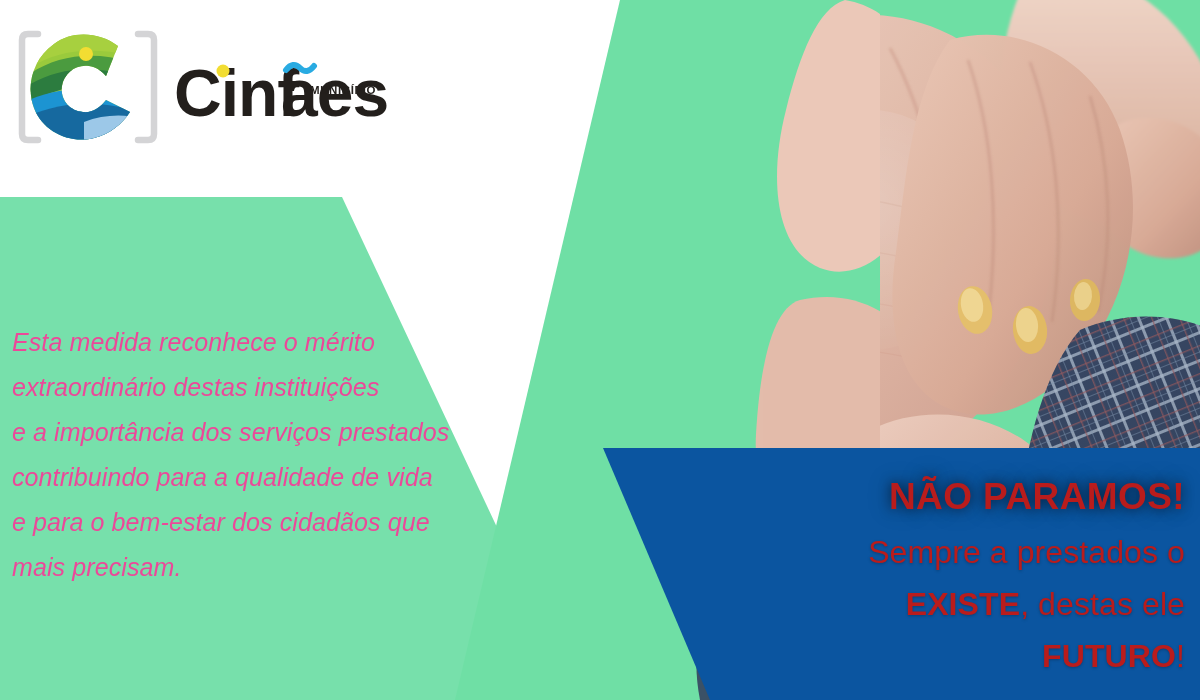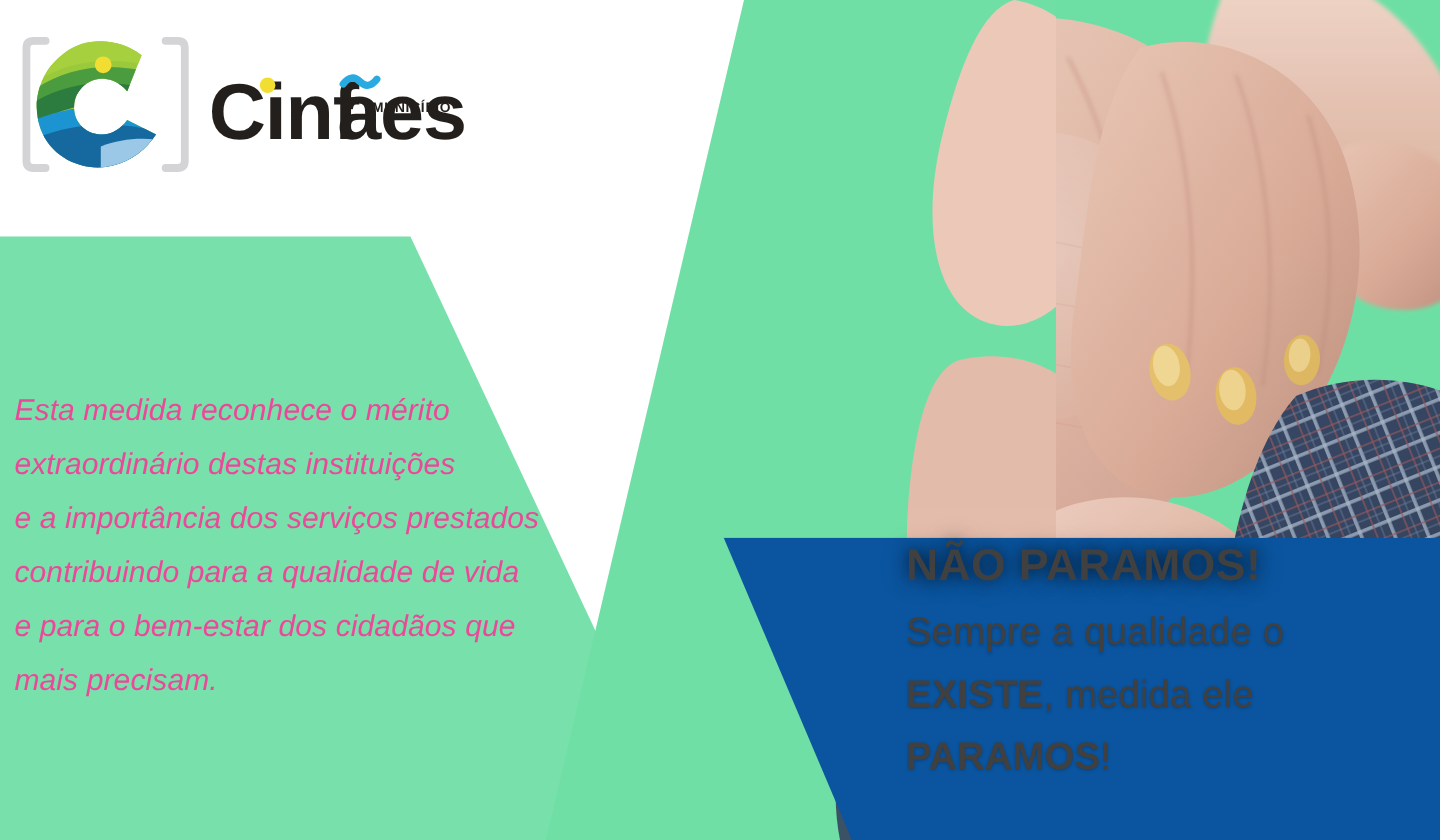--- a/index.html
+++ b/index.html
@@ -90,23 +90,24 @@
     top: 448px;
     width: 620px;
     height: 252px;
     background: #0B55A0;
     clip-path: polygon(23px 0, 620px 0, 620px 252px, 130px 252px);
     -webkit-clip-path: polygon(23px 0, 620px 0, 620px 252px, 130px 252px);
   }
   .banner-text {
     position: absolute;
     left: 755px;
-    top: 448px;
+    top: 474px;
     width: 430px;
-    color: #404040;
+    color: #b91c1c;
+    text-align: right;
   }
   .banner-line1 {
     font-size: 37px;
     font-weight: 700;
     letter-spacing: 0.4px;
     line-height: 46px;
     text-shadow: 0 0 12px rgba(0,0,0,0.55), 0 0 22px rgba(0,0,0,0.35);
   }
   .banner-line2,
   .banner-line3,
@@ -260,23 +261,23 @@
         <path d="M800 300 C 860 286, 920 320, 930 390 C 940 462, 902 534, 846 546 C 790 558, 752 506, 756 434 C 760 366, 772 308, 800 300 Z" fill="#E6BBAB"></path>
       </g>
       <path d="M740 560 C 800 520, 886 528, 920 582 C 952 634, 936 700, 880 700 L 700 700 C 690 650, 700 588, 740 560 Z" fill="#35415F" opacity="0.9"></path>
     </g>
   </svg>
 
   <div class="blue-banner"></div>
 
   <div class="banner-text">
     <div class="banner-line1">NÃO PARAMOS!</div>
-    <div class="banner-line2">Sempre a qualidade o</div>
-    <div class="banner-line3"><span class="bold">EXISTE</span><span>, medida ele</span></div>
-    <div class="banner-line4"><span class="bold">PARAMOS</span><span>!</span></div>
+    <div class="banner-line2">Sempre a prestados o</div>
+    <div class="banner-line3"><span class="bold">EXISTE</span><span>, destas ele</span></div>
+    <div class="banner-line4"><span class="bold">FUTURO</span><span>!</span></div>
   </div>
 
   <div class="left-copy">Esta medida reconhece o mérito
 extraordinário destas instituições
 e a importância dos serviços prestados
 contribuindo para a qualidade de vida
 e para o bem-estar dos cidadãos que
 mais precisam.</div>
 
   <div class="logo-block">

